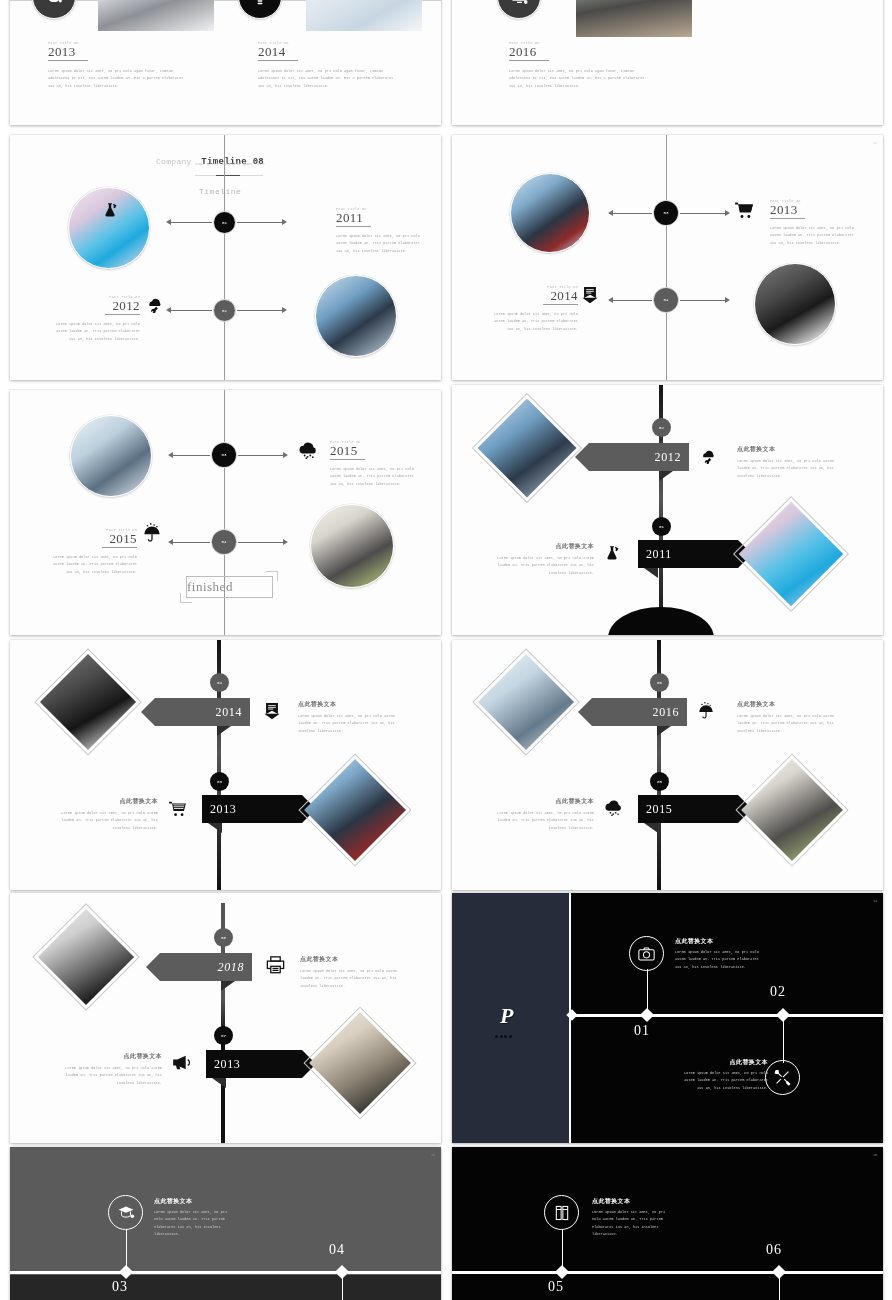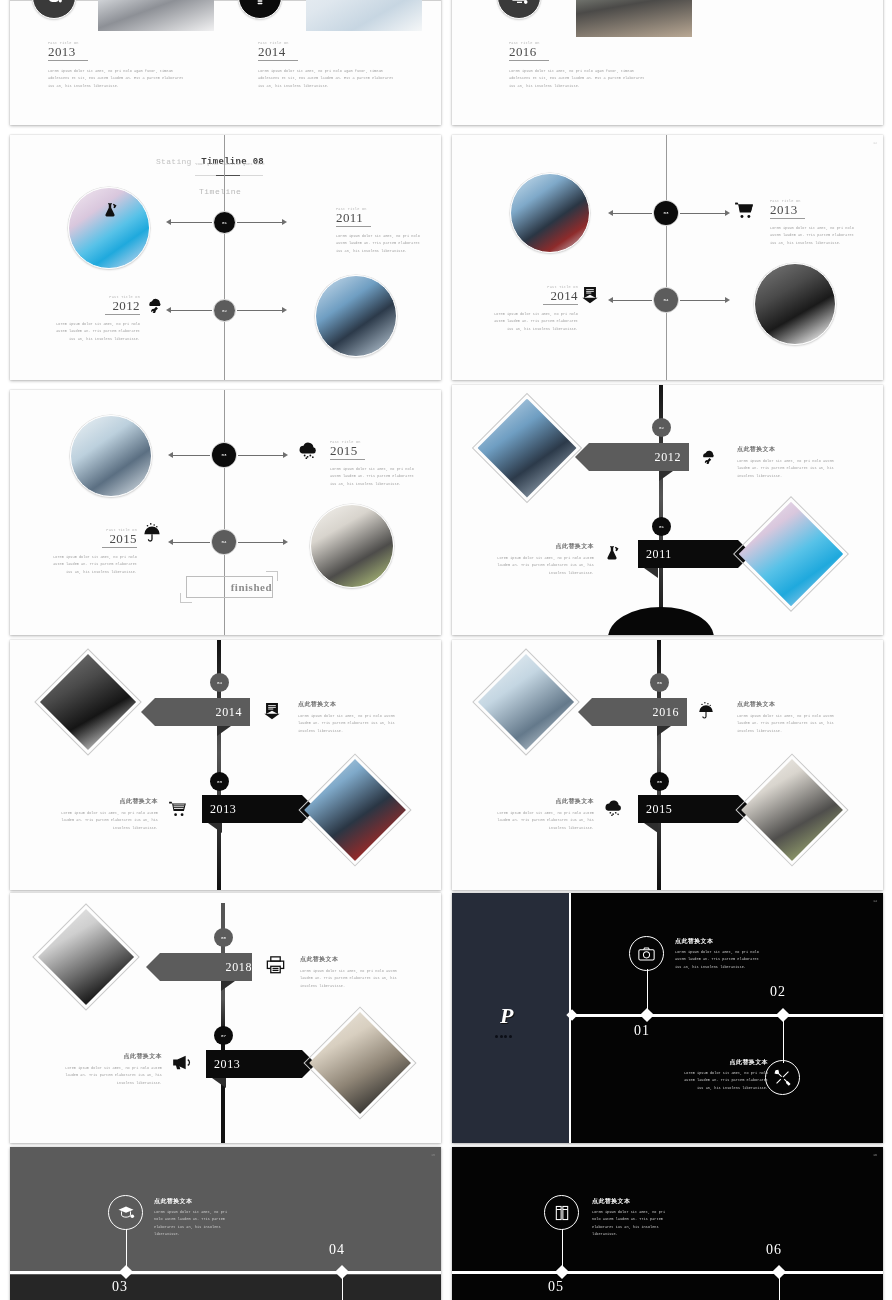--- a/index.html
+++ b/index.html
@@ -138,23 +138,23 @@
     font-weight: 700; font-style: italic;
     color: #ffffff; font-size: 22px;
     text-shadow: 1px 1px 0 #111;
   }
   .ppt-dots { position: absolute; display: flex; gap: 1.5px; }
   .ppt-dots i { width: 3px; height: 3px; border-radius: 50%; background: #0b0e16; display:block; }
 
   .label-box {
     position: absolute;
     border: .7px solid #bdbdbd;
-    display: flex; align-items: center; justify-content: flex-end;
+    display: flex; align-items: center; justify-content: flex-start;
     font-family: "Liberation Serif", serif;
-    font-size: 11px; color: #8d8d8d; letter-spacing: .5px; font-weight: bold;
+    font-size: 13px; color: #8d8d8d; letter-spacing: .5px;
   }
   .bracket { position: absolute; border: .7px solid #c8c8c8; }
 
   .title-main {
     position: absolute;
     font-family: "Liberation Mono", monospace;
     white-space: nowrap;
   }
   .title-main .t1 { font-size: 8px; color: #c3c3c3; letter-spacing: .3px; }
   .title-main .t2 { font-size: 9px; color: #3f3f3f; font-weight: 700; letter-spacing: .3px; }
@@ -241,21 +241,21 @@
     <div class="kicker">Past Title On</div>
     <div class="yr">2016</div>
     <div class="yr-rule" style="width:40px;"></div>
     <div class="body-txt" style="width:140px;margin-top:7px;">Lorem ipsum dolor sit amet, no pri nolo agam fuvor, timeam adolescens et sit, eos autem laudem an. Est a partem elaboraret ius an, his insolens liberavisse.</div>
   </div>
 </div>
 
 <div class="slide" style="left:10px; top:135px; width:431px; height:245px;">
 
   <div class="title-main" style="left:146px; top:16px;">
-    <span class="t1">Stating</span>
+    <span class="t1">Company</span>
     <span class="t2">Timeline 08</span>
   </div>
   <div class="subtitle" style="left:185px; top:27px;">Your great subtitle goes here</div>
   <div class="sub-rule" style="left:185px; top:40px; width:68px; background:#d8d8d8;"></div>
   <div class="sub-rule dark" style="left:206px; top:39.5px; width:24px; height:1.3px;"></div>
   <div class="stating" style="left:189px; top:52px;">Timeline</div>
 
   <div class="vline" style="left:214px; top:0; height:245px; background:#9a9a9a;"></div>
 
   <div class="node ring" style="left:203px; top:76px; width:23px; height:23px;">
@@ -647,21 +647,21 @@
     <div class="body-txt" style="margin-top:4px;text-align:right;">Lorem ipsum dolor sit amet, no pri nolo autem laudem an. Tris partem elaboraret ius an, his insolens liberavisse.</div>
   </div>
 </div>
 
 <div class="slide" style="left:10px; top:893px; width:431px; height:250px;">
   <div class="timeline-bar" style="left:211px; top:10px; width:4px; height:240px; background:linear-gradient(#555 0%, #555 40%, #111 55%, #111 100%);"></div>
 
   <div class="node" style="left:204px; top:35px; width:19px; height:19px; background:#5c5c5c;">
     <span>08</span>
   </div>
-  <div class="banner" style="left:150px; top:60px; width:92px; height:28px; background:#5c5c5c; justify-content:flex-end; ">
+  <div class="banner" style="left:150px; top:60px; width:92px; height:28px; background:#5c5c5c; justify-content:flex-end; padding-right:8px;font-style:italic;">
     <span>2018</span>
   </div>
   <div class="arrowhead" style="left:136px; top:60px; border-top:14px solid transparent; border-bottom:14px solid transparent; border-right:14px solid #5c5c5c;"></div>
   <div class="fold" style="left:211px; top:88px; border-left:14px solid #2e2e2e; border-bottom:10px solid transparent;"></div>
 
   <div class="diamond-wrap" style="left:38px; top:26px; width:76px; height:76px;">
     <div class="diamond-frame"></div>
     <div class="diamond-img">
       <div style="background:linear-gradient(150deg,#f2f2f2 0%,#cfcfcf 30%,#6d6d6d 58%,#1c1c1c 80%,#ededed 100%);"></div>
     </div>

